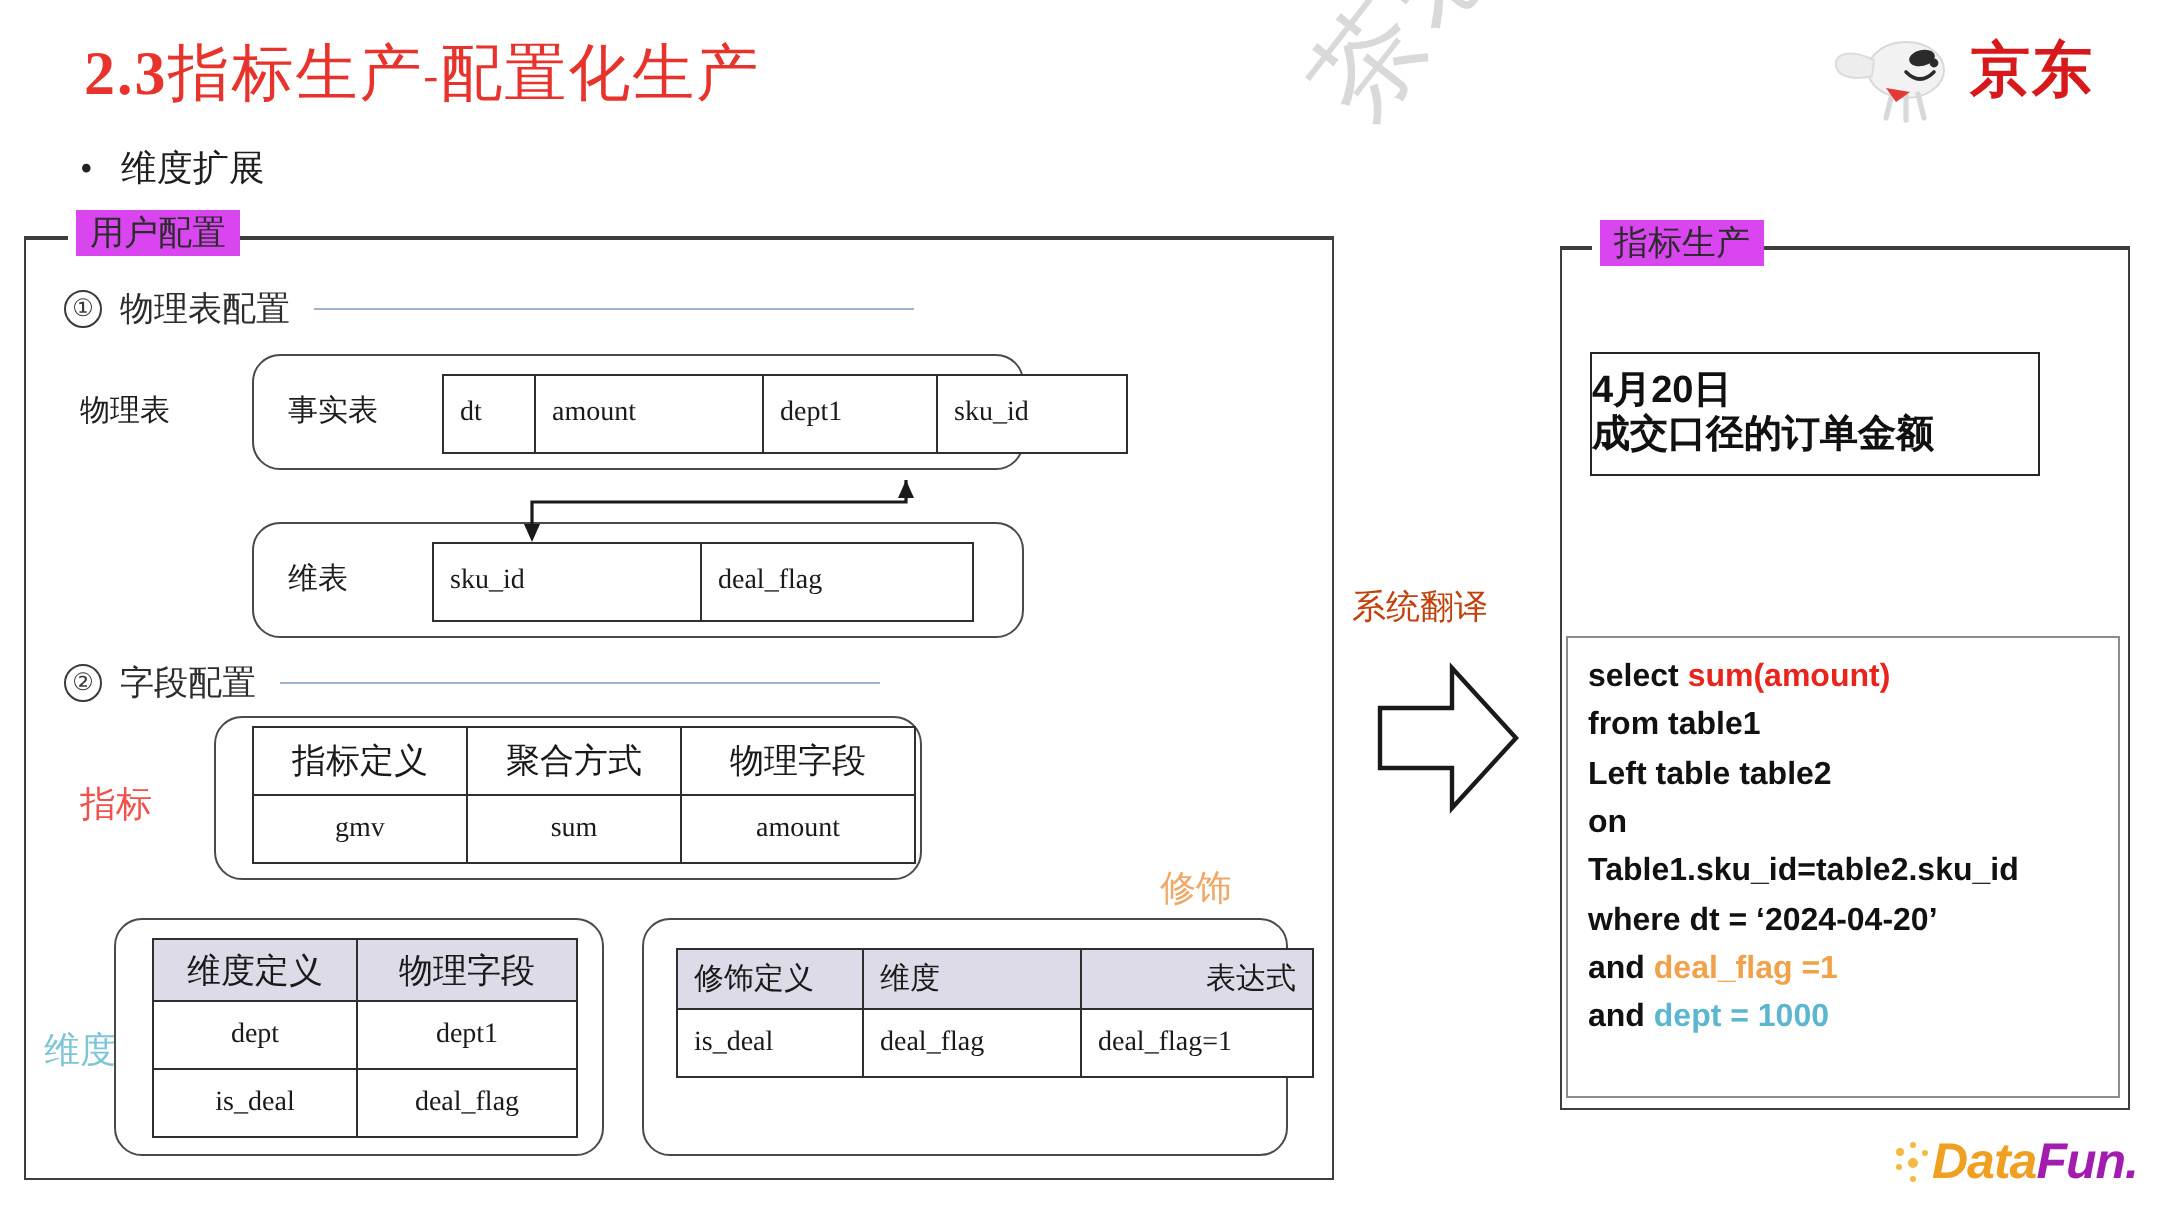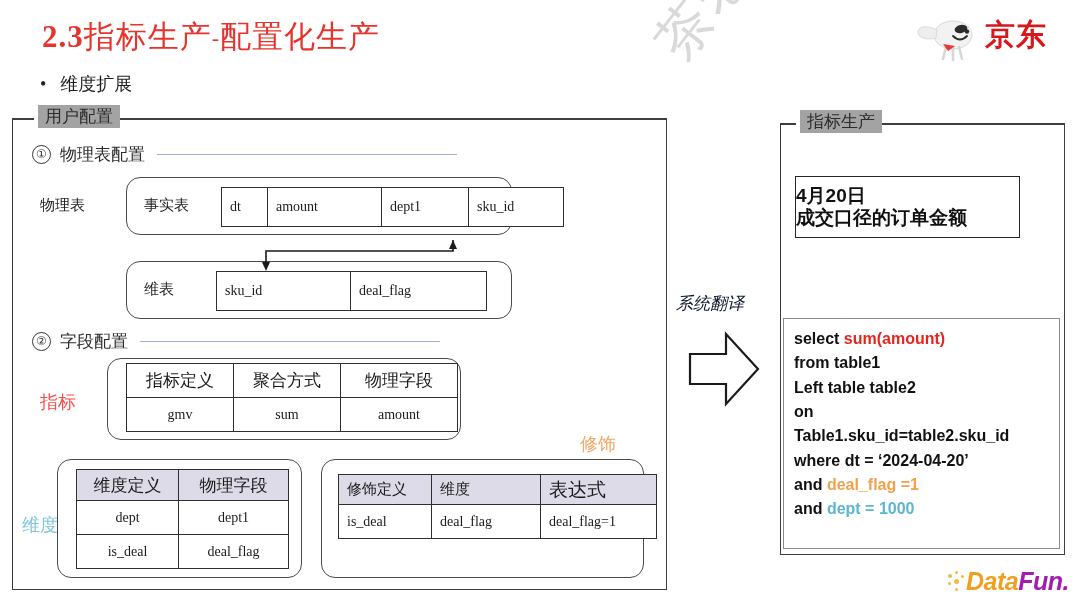--- a/index.html
+++ b/index.html
@@ -50,21 +50,21 @@
   .panel .pbody{
     position:absolute;inset:0;
     border:1.6px solid #3e3e3e;
     border-top:none;
   }
   .panel .ptop-l{position:absolute;left:0;top:0;height:1.6px;background:#3e3e3e;}
   .panel .ptop-r{position:absolute;right:0;top:0;height:1.6px;background:#3e3e3e;}
   .panel .plabel{
     position:absolute;top:-13px;
     font-size:17px;color:#2c2c2c;
-    background:#a3a3a3;padding:0 7px;
+    background:#d946ef;padding:0 7px;
     white-space:nowrap;
   }
 
   .panel-left{left:12px;top:118px;width:655px;height:472px;}
   .panel-left .ptop-l{width:22px;}
   .panel-left .ptop-r{width:565px;}
   .panel-left .plabel{left:26px;}
 
   .panel-right{left:780px;top:123px;width:285px;height:432px;}
   .panel-right .ptop-l{width:16px;}
@@ -111,21 +111,21 @@
   .lbl-red{color:#f2504b;}
   .lbl-cyan{color:#7ec5d6;}
   .lbl-orange{color:#f0a868;}
 
   
   .joinsvg{position:absolute;left:0;top:0;pointer-events:none;}
 
   
   .translate-label{
     position:absolute;left:676px;top:292px;
-    font-size:17px;color:#0f172a;white-space:nowrap;font-style:italic;
+    font-size:17px;color:#c2410c;white-space:nowrap;
   }
   .bigarrow{position:absolute;left:686px;top:330px;}
 
   
   .resultbox{
     position:absolute;left:795px;top:176px;width:225px;height:62px;
     box-sizing:border-box;border:1.8px solid #262626;
     display:flex;flex-direction:column;align-items:flex-start;justify-content:center;
     font-family:"Liberation Sans",sans-serif;
   }
@@ -277,21 +277,21 @@
     </table>
 
   <div class="outlabel lbl-orange" style="left:580px;top:432px;">修饰</div>
 
   <div class="rbox" style="left:321px;top:459px;width:323px;height:119px;"></div>
   <table class="gtable" style="left:338px;top:474px;">
     <tbody>
         <tr class="hdr">
       <td class="l" style="width:76px;height:29px;font-size:15px;">修饰定义</td>
       <td class="l" style="width:92px;font-size:15px;">维度</td>
-      <td class="l" style="width:99px;font-size:19px;">表达式</td>
+      <td class="l" style="width:99px;font-size:15px;text-align:right;">表达式</td>
     </tr>
     <tr>
       <td class="l" style="height:33px;">is_deal</td>
       <td class="l">deal_flag</td>
       <td class="l">deal_flag=1</td>
     </tr>
   </tbody>
     </table>
 
   <div class="translate-label">系统翻译</div>

